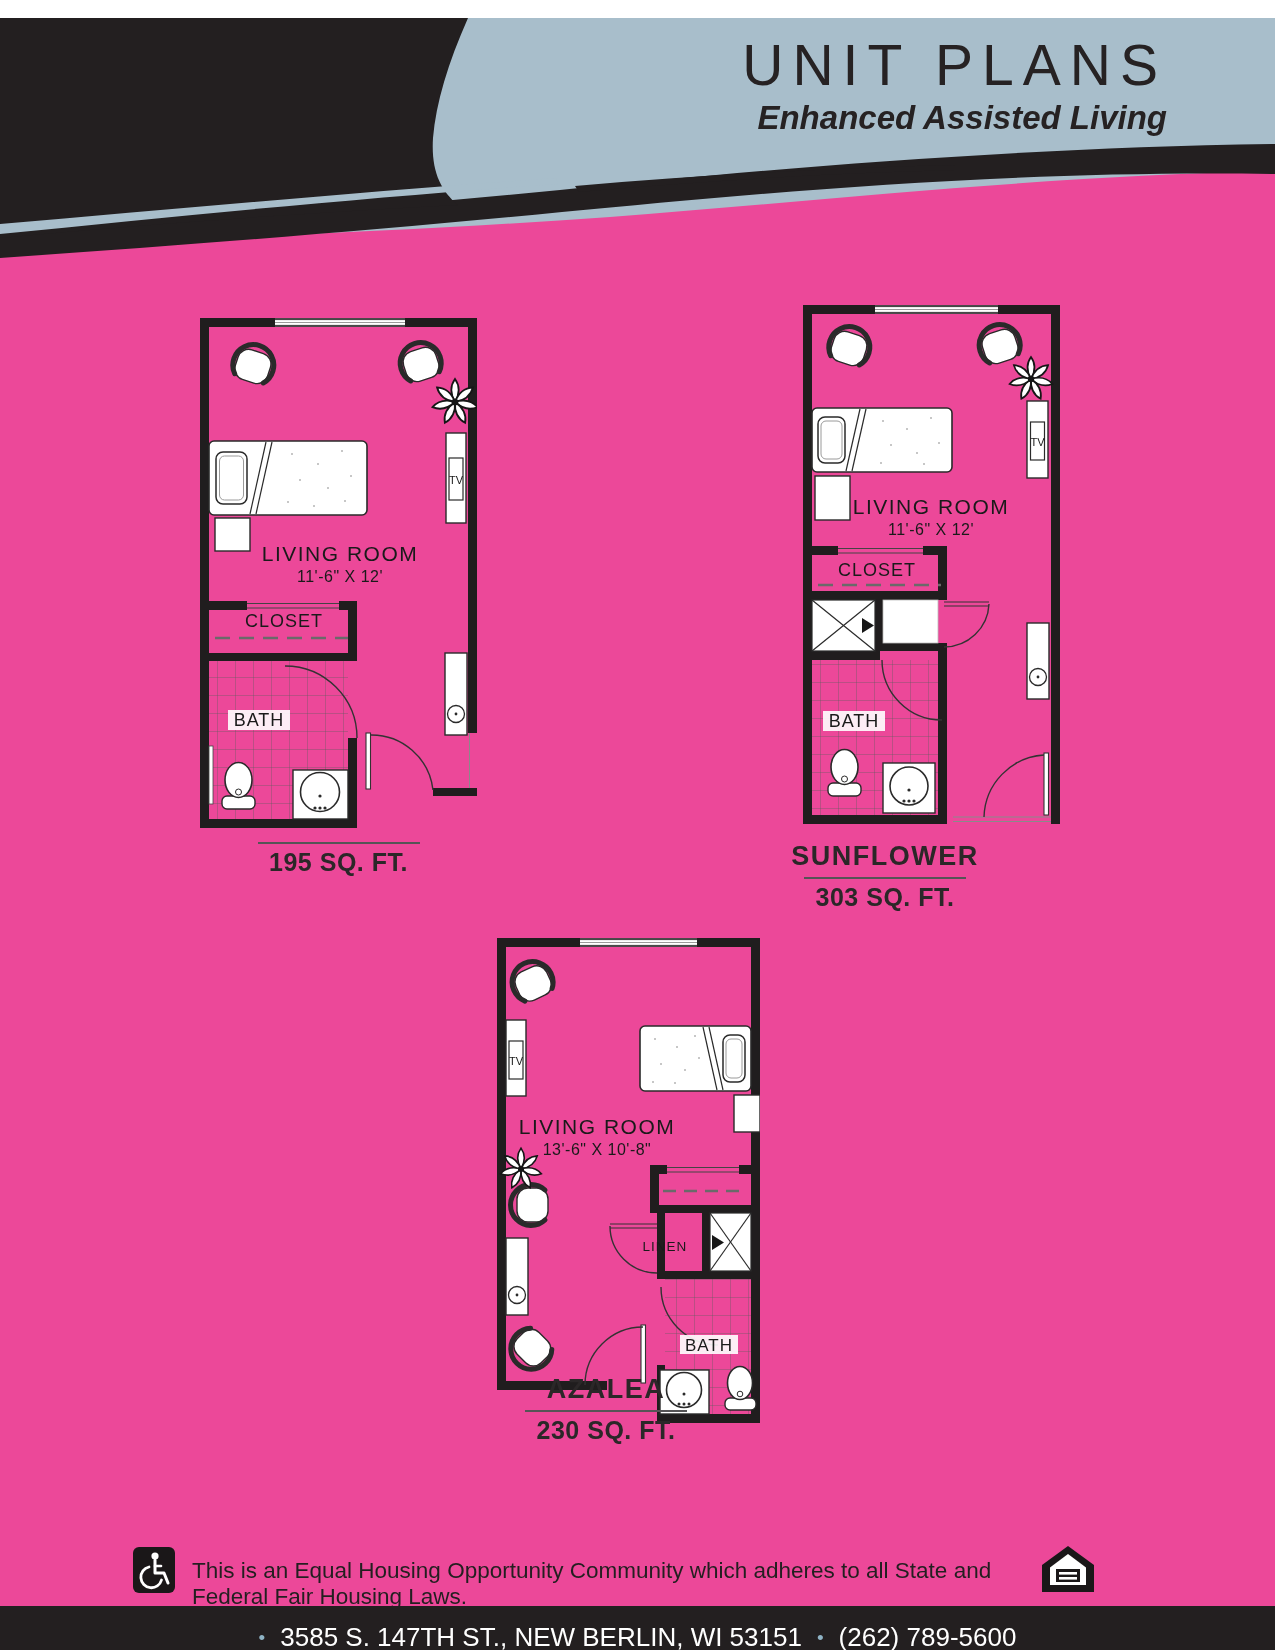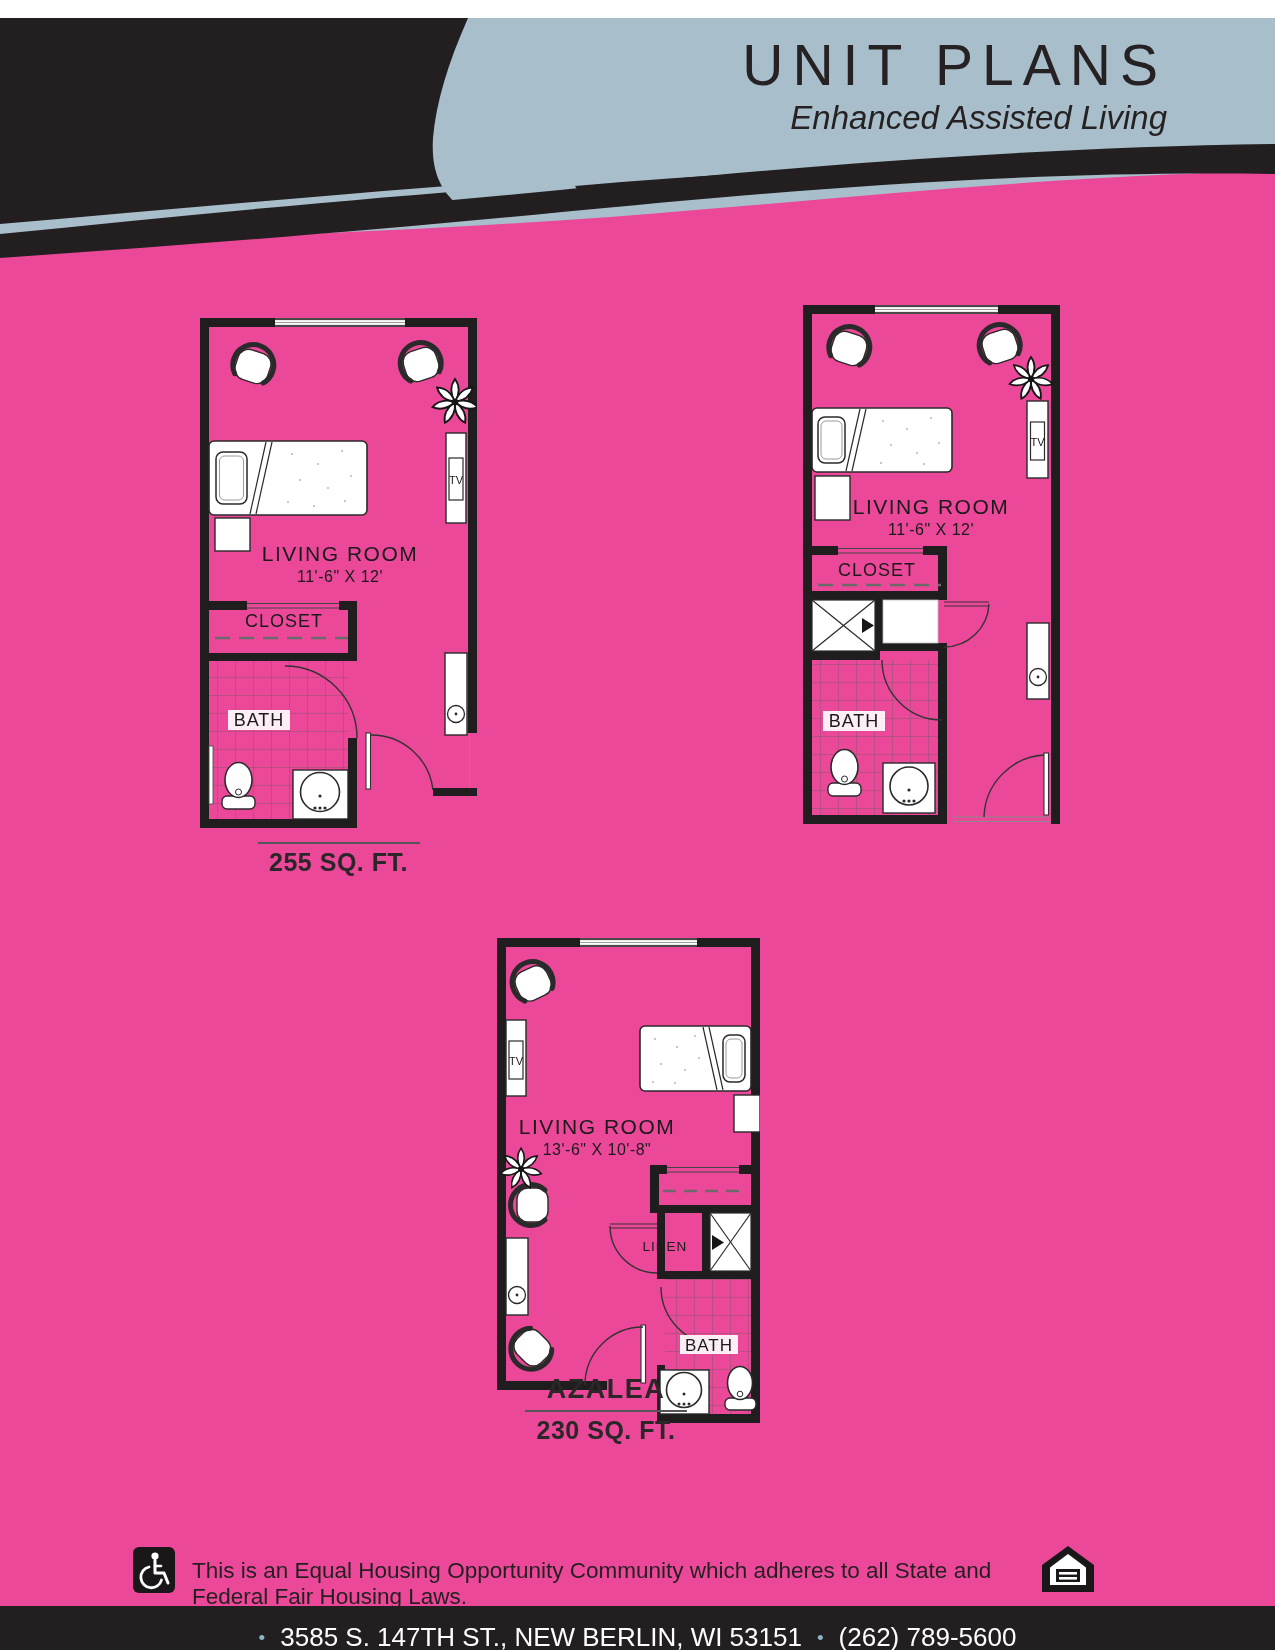--- a/index.html
+++ b/index.html
@@ -2,21 +2,21 @@
 <html><head>
 <meta charset="utf-8">
 <style>
   html,body{margin:0;padding:0;background:#ffffff;}
   .page{position:relative;width:1275px;height:1650px;background:#ec4899;overflow:hidden;
         font-family:"Liberation Sans",sans-serif;margin-top:18px;}
   
   .banner-svg{position:absolute;left:0;top:0;}
   .banner-text{position:absolute;top:18px;right:108px;text-align:right;color:#262223;}
   .banner-title{font-size:57px;font-weight:300;letter-spacing:9px;line-height:1.05;white-space:nowrap;}
-  .banner-sub{font-size:33px;font-weight:normal;font-style:italic;margin-top:4px;line-height:1.1;}
+  .banner-sub{font-size:33px;font-weight:bold;font-style:italic;margin-top:4px;line-height:1.1;}
   
   .plan{position:absolute;}
   #plan-bluebell{left:200px;top:300px;}
   #plan-sunflower{left:803px;top:287px;}
   #plan-azalea{left:497px;top:920px;}
   .plan-label{position:absolute;text-align:center;color:#2b2728;}
   #label-bluebell{left:200px;top:819px;width:277px;}
   #label-sunflower{left:760px;top:823px;width:250px;}
   #label-azalea{left:481px;top:1356px;width:250px;}
   .plan-name{font-size:27px;font-weight:bold;letter-spacing:1.5px;}
@@ -361,21 +361,26 @@
       <rect x="9" y="82" width="20" height="76" fill="#fff" stroke="#2a2a2a" stroke-width="1.4"></rect>
       <rect x="12" y="103" width="14" height="38" fill="#fff" stroke="#2a2a2a" stroke-width="1.2"></rect>
       <text class="ptext" x="19" y="127" font-size="11" text-anchor="middle">TV</text>
     </g>
     <text class="ptext" x="100" y="196" font-size="21" text-anchor="middle" letter-spacing="1.5">LIVING ROOM</text>
     <text class="ptext" x="100" y="217" font-size="16" text-anchor="middle" letter-spacing="0.5">13'-6" X 10'-8"</text>
   </svg>
 
   <div id="label-bluebell" class="plan-label">
     <div class="plan-rule"></div>
-    <div class="plan-area">255 SQ. FT.</div>
+    <div class="plan-area">195 SQ. FT.</div>
+  </div>
+  <div id="label-sunflower" class="plan-label">
+    <div class="plan-name">SUNFLOWER</div>
+    <div class="plan-rule"></div>
+    <div class="plan-area">303 SQ. FT.</div>
   </div>
   <div id="label-azalea" class="plan-label">
     <div class="plan-name">AZALEA</div>
     <div class="plan-rule"></div>
     <div class="plan-area">230 SQ. FT.</div>
   </div>
 
   <div class="fair-housing">
     <svg class="fh-icon" width="42" height="46" viewBox="0 0 42 46">
       <rect x="0" y="0" width="42" height="46" rx="6" fill="#1a1718"></rect>

